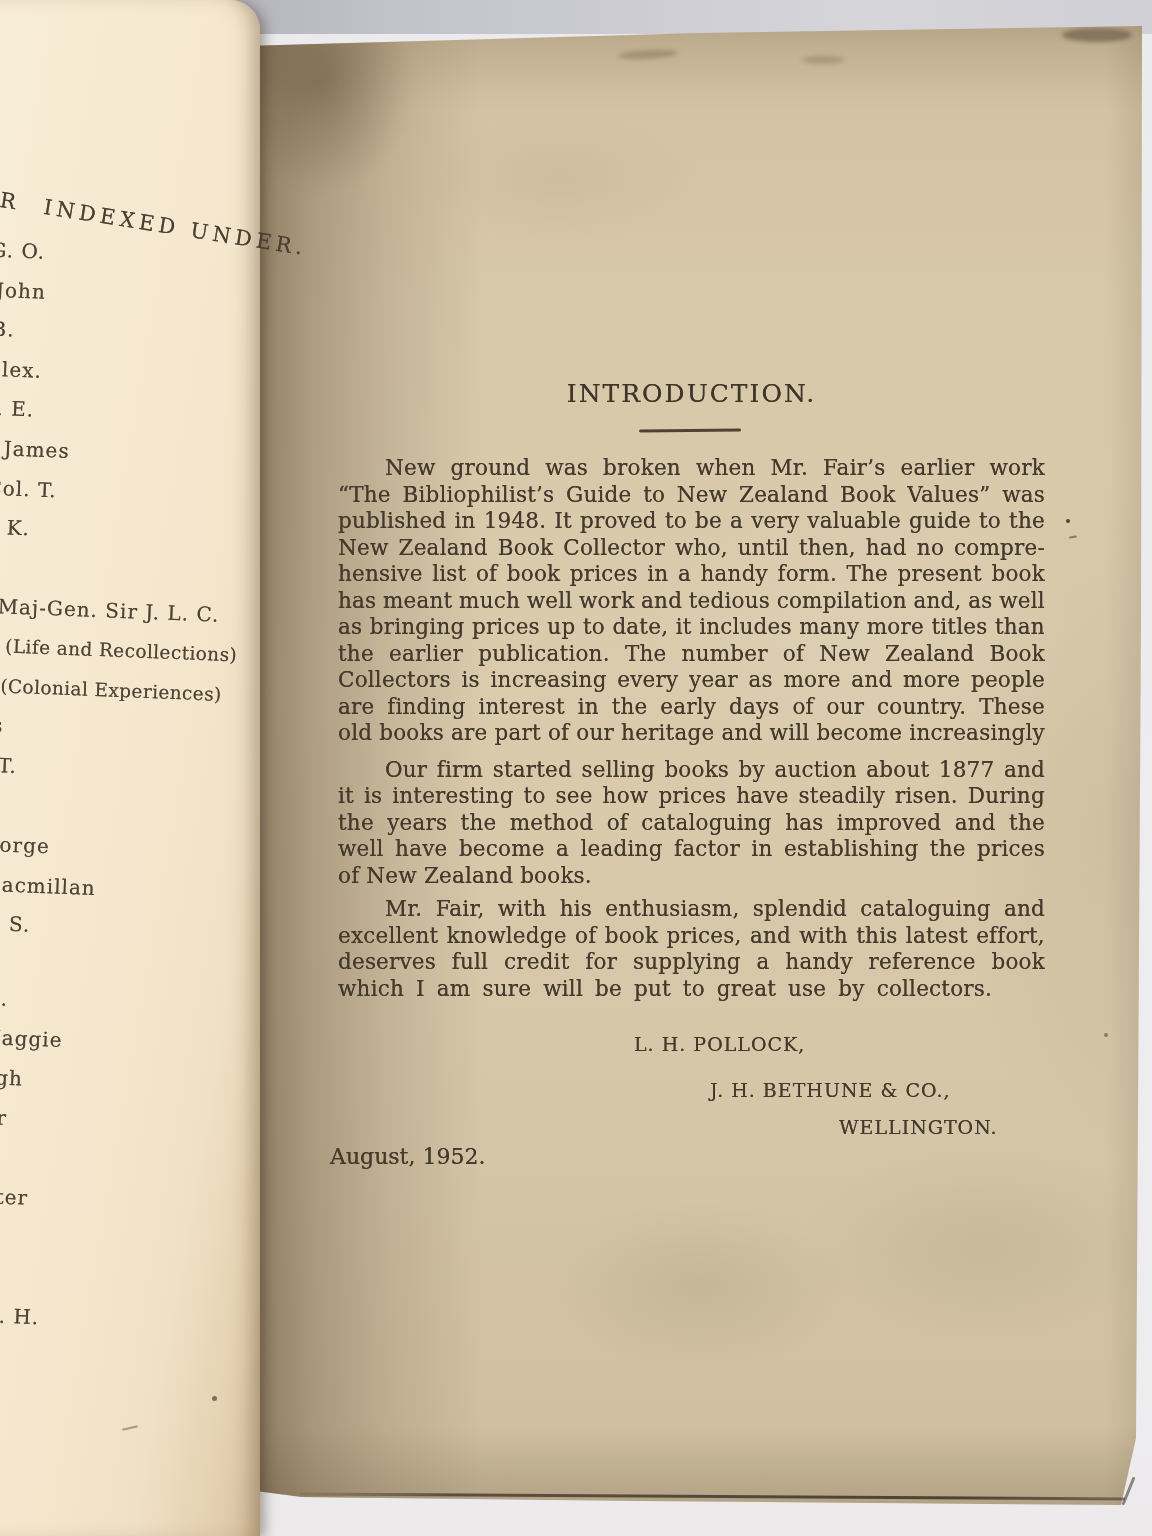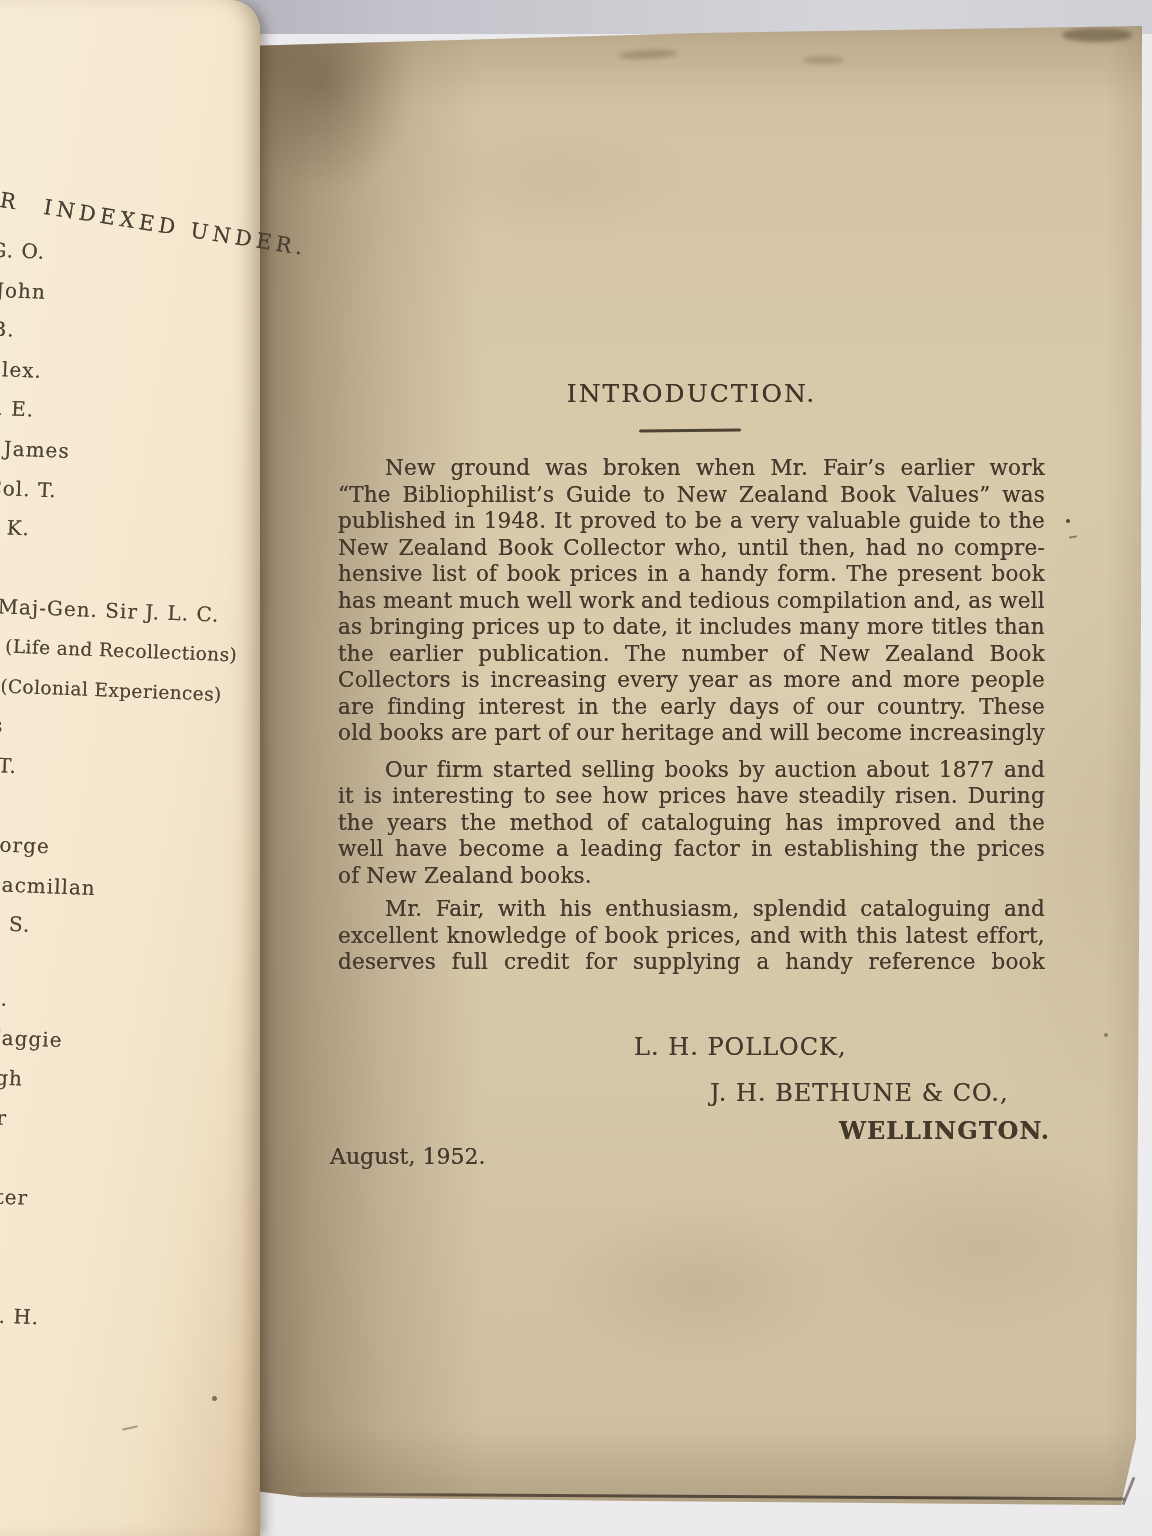--- a/index.html
+++ b/index.html
@@ -62,26 +62,26 @@
   .paras{
     position:absolute;top:455px;left:0;width:717px;
     font-size:21.5px;line-height:26.5px;letter-spacing:.2px;
     text-shadow:0 0 .5px rgba(60,48,35,.8);
   }
   .para{margin:5px;}
   .line{display:flex;justify-content:space-between;white-space:nowrap;height:26.5px;overflow:visible;}
   .line.plain{display:block;}
   .line.indent{padding-left:47px;}
   .sig-line{
-    position:absolute;font-size:24px;letter-spacing:1px;white-space:nowrap;
+    position:absolute;font-size:19px;letter-spacing:1px;white-space:nowrap;
     text-shadow:0 0 .5px rgba(60,48,35,.8);
   }
   .sig-0{top:1033px;left:301px;}
   .sig-1{top:1079px;left:377px;}
-  .sig-2{top:1116px;left:506px;font-weight:bold;}
+  .sig-2{top:1116px;left:506px;}
   .date-line{
     position:absolute;top:1144px;left:-3px;font-size:22px;white-space:nowrap;
     text-shadow:0 0 .5px rgba(60,48,35,.8);
   }
   
   .left-page{
     position:absolute;top:0;left:0;width:260px;height:1536px;
     border-top-right-radius:30px;
     background:linear-gradient(100deg,#f7ecd6 0%,#f5e7cd 55%,#f0e0c4 76%,#e4d0b0 91%,#d3bd9a 100%);
     box-shadow:inset -18px 0 22px -12px rgba(110,85,55,.50), 5px 2px 12px rgba(55,40,25,.38);
@@ -365,20 +365,21 @@
               <span>deserves</span>
               <span>full</span>
               <span>credit</span>
               <span>for</span>
               <span>supplying</span>
               <span>a</span>
               <span>handy</span>
               <span>reference</span>
               <span>book</span>
             </div>
+            <div class="line plain" style="word-spacing: 5px;">which I am sure will be put to great use by collectors.</div>
           </div>
         </div>
       <div class="sig-line sig-0">L. H. POLLOCK,</div>
       <div class="sig-line sig-1">J. H. BETHUNE &amp; CO.,</div>
       <div class="sig-line sig-2">WELLINGTON.</div>
       <div class="date-line">August, 1952.</div>
     </div>
   </div>
 
   <div class="edge-line"></div>

